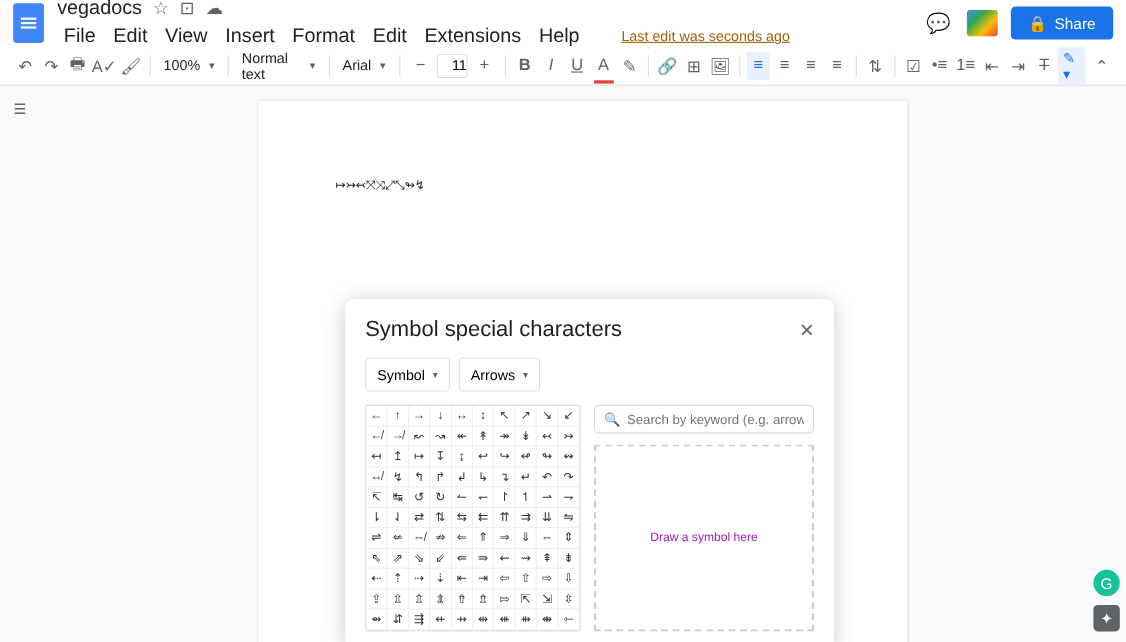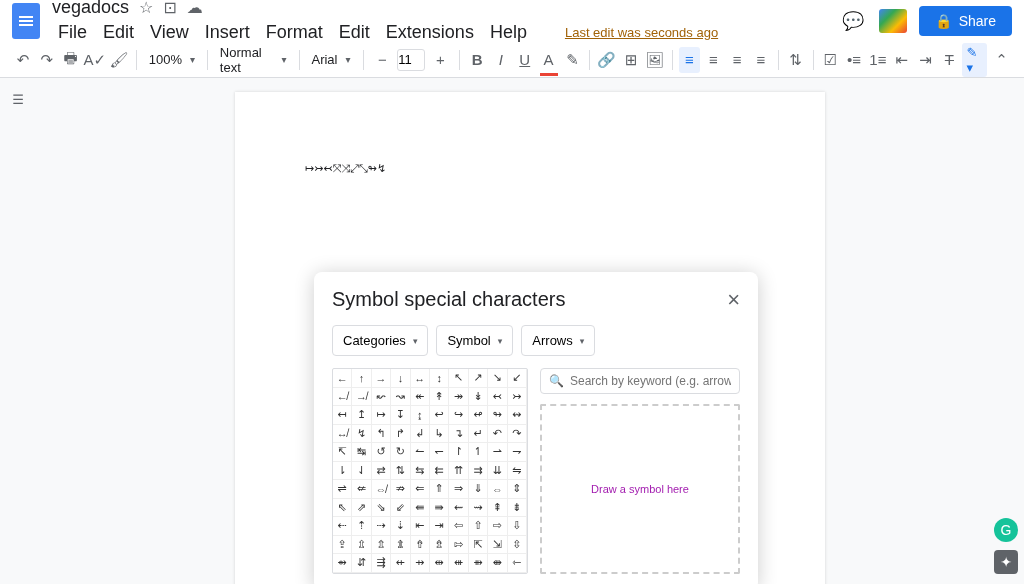--- a/index.html
+++ b/index.html
@@ -16,21 +16,21 @@
 .right-tools{display:flex;align-items:center;gap:12px}
 .rt-icon{width:28px;height:28px;display:flex;align-items:center;justify-content:center;color:#5f6368;font-size:18px;cursor:pointer}
 .meet-icon{width:28px;height:24px;background:linear-gradient(135deg,#4285f4,#34a853,#fbbc04,#ea4335);border-radius:3px}
 .share-btn{background:#1a73e8;color:#fff;border:none;border-radius:4px;padding:7px 16px;font-size:14px;font-weight:500;cursor:pointer;display:flex;align-items:center;gap:6px}
 .toolbar{display:flex;align-items:center;padding:4px 12px;border-bottom:1px solid #dadce0;height:36px;gap:2px}
 .tb-btn{width:26px;height:26px;display:flex;align-items:center;justify-content:center;color:#5f6368;cursor:pointer;border-radius:3px;font-size:15px}
 .tb-sep{width:1px;height:20px;background:#dadce0;margin:0 4px}
 .tb-select{display:flex;align-items:center;padding:3px 6px;cursor:pointer;font-size:13px;color:#202124;gap:4px}
 .tb-select::after{content:"▾";color:#5f6368;font-size:10px;margin-left:4px}
 .font-size{display:flex;align-items:center;gap:2px}
-.fs-input{width:28px;height:22px;text-align:left;border:1px solid #dadce0;border-radius:3px;font-size:13px}
+.fs-input{width:28px;height:22px;text-align:right;border:1px solid #dadce0;border-radius:3px;font-size:13px}
 .active-align{background:#e8f0fe;color:#1a73e8}
 .tb-right{margin-left:auto;display:flex;gap:4px;align-items:center}
 .edit-mode{background:#e8f0fe;border-radius:3px;padding:2px 4px;display:flex;align-items:center;color:#1a73e8}
 .main-area{display:flex;height:calc(100% - 78px);background:#f8f9fa}
 .outline-btn{width:36px;padding-top:14px;display:flex;justify-content:center;color:#5f6368}
 .doc-canvas{flex:1;display:flex;justify-content:center;padding-top:14px;overflow:hidden}
 .page{width:590px;height:760px;background:#fff;box-shadow:0 0 3px rgba(0,0,0,.15);padding:70px 70px}
 .doc-content{font-size:11px;font-family:serif}
 .modal{position:absolute;left:314px;top:272px;width:444px;background:#fff;border-radius:8px;box-shadow:0 2px 20px rgba(0,0,0,.2);padding:16px 18px}
 .modal-head{display:flex;justify-content:space-between;align-items:center;margin-bottom:14px}
@@ -149,21 +149,20 @@
     </div>
   </div>
 </div>
 
 <div class="modal">
   <div class="modal-head">
     <div class="modal-title">Symbol special characters</div>
     <div class="modal-close">×</div>
   </div>
   <div class="modal-filters">
-    <button class="filter-btn">Categories</button>
     <button class="filter-btn">Symbol</button>
     <button class="filter-btn">Arrows</button>
   </div>
   <div class="modal-body">
     <div class="char-grid-wrap">
       <div class="char-grid" id="char-grid">
           <div class="char-cell">←</div>
           <div class="char-cell">↑</div>
           <div class="char-cell">→</div>
           <div class="char-cell">↓</div>

